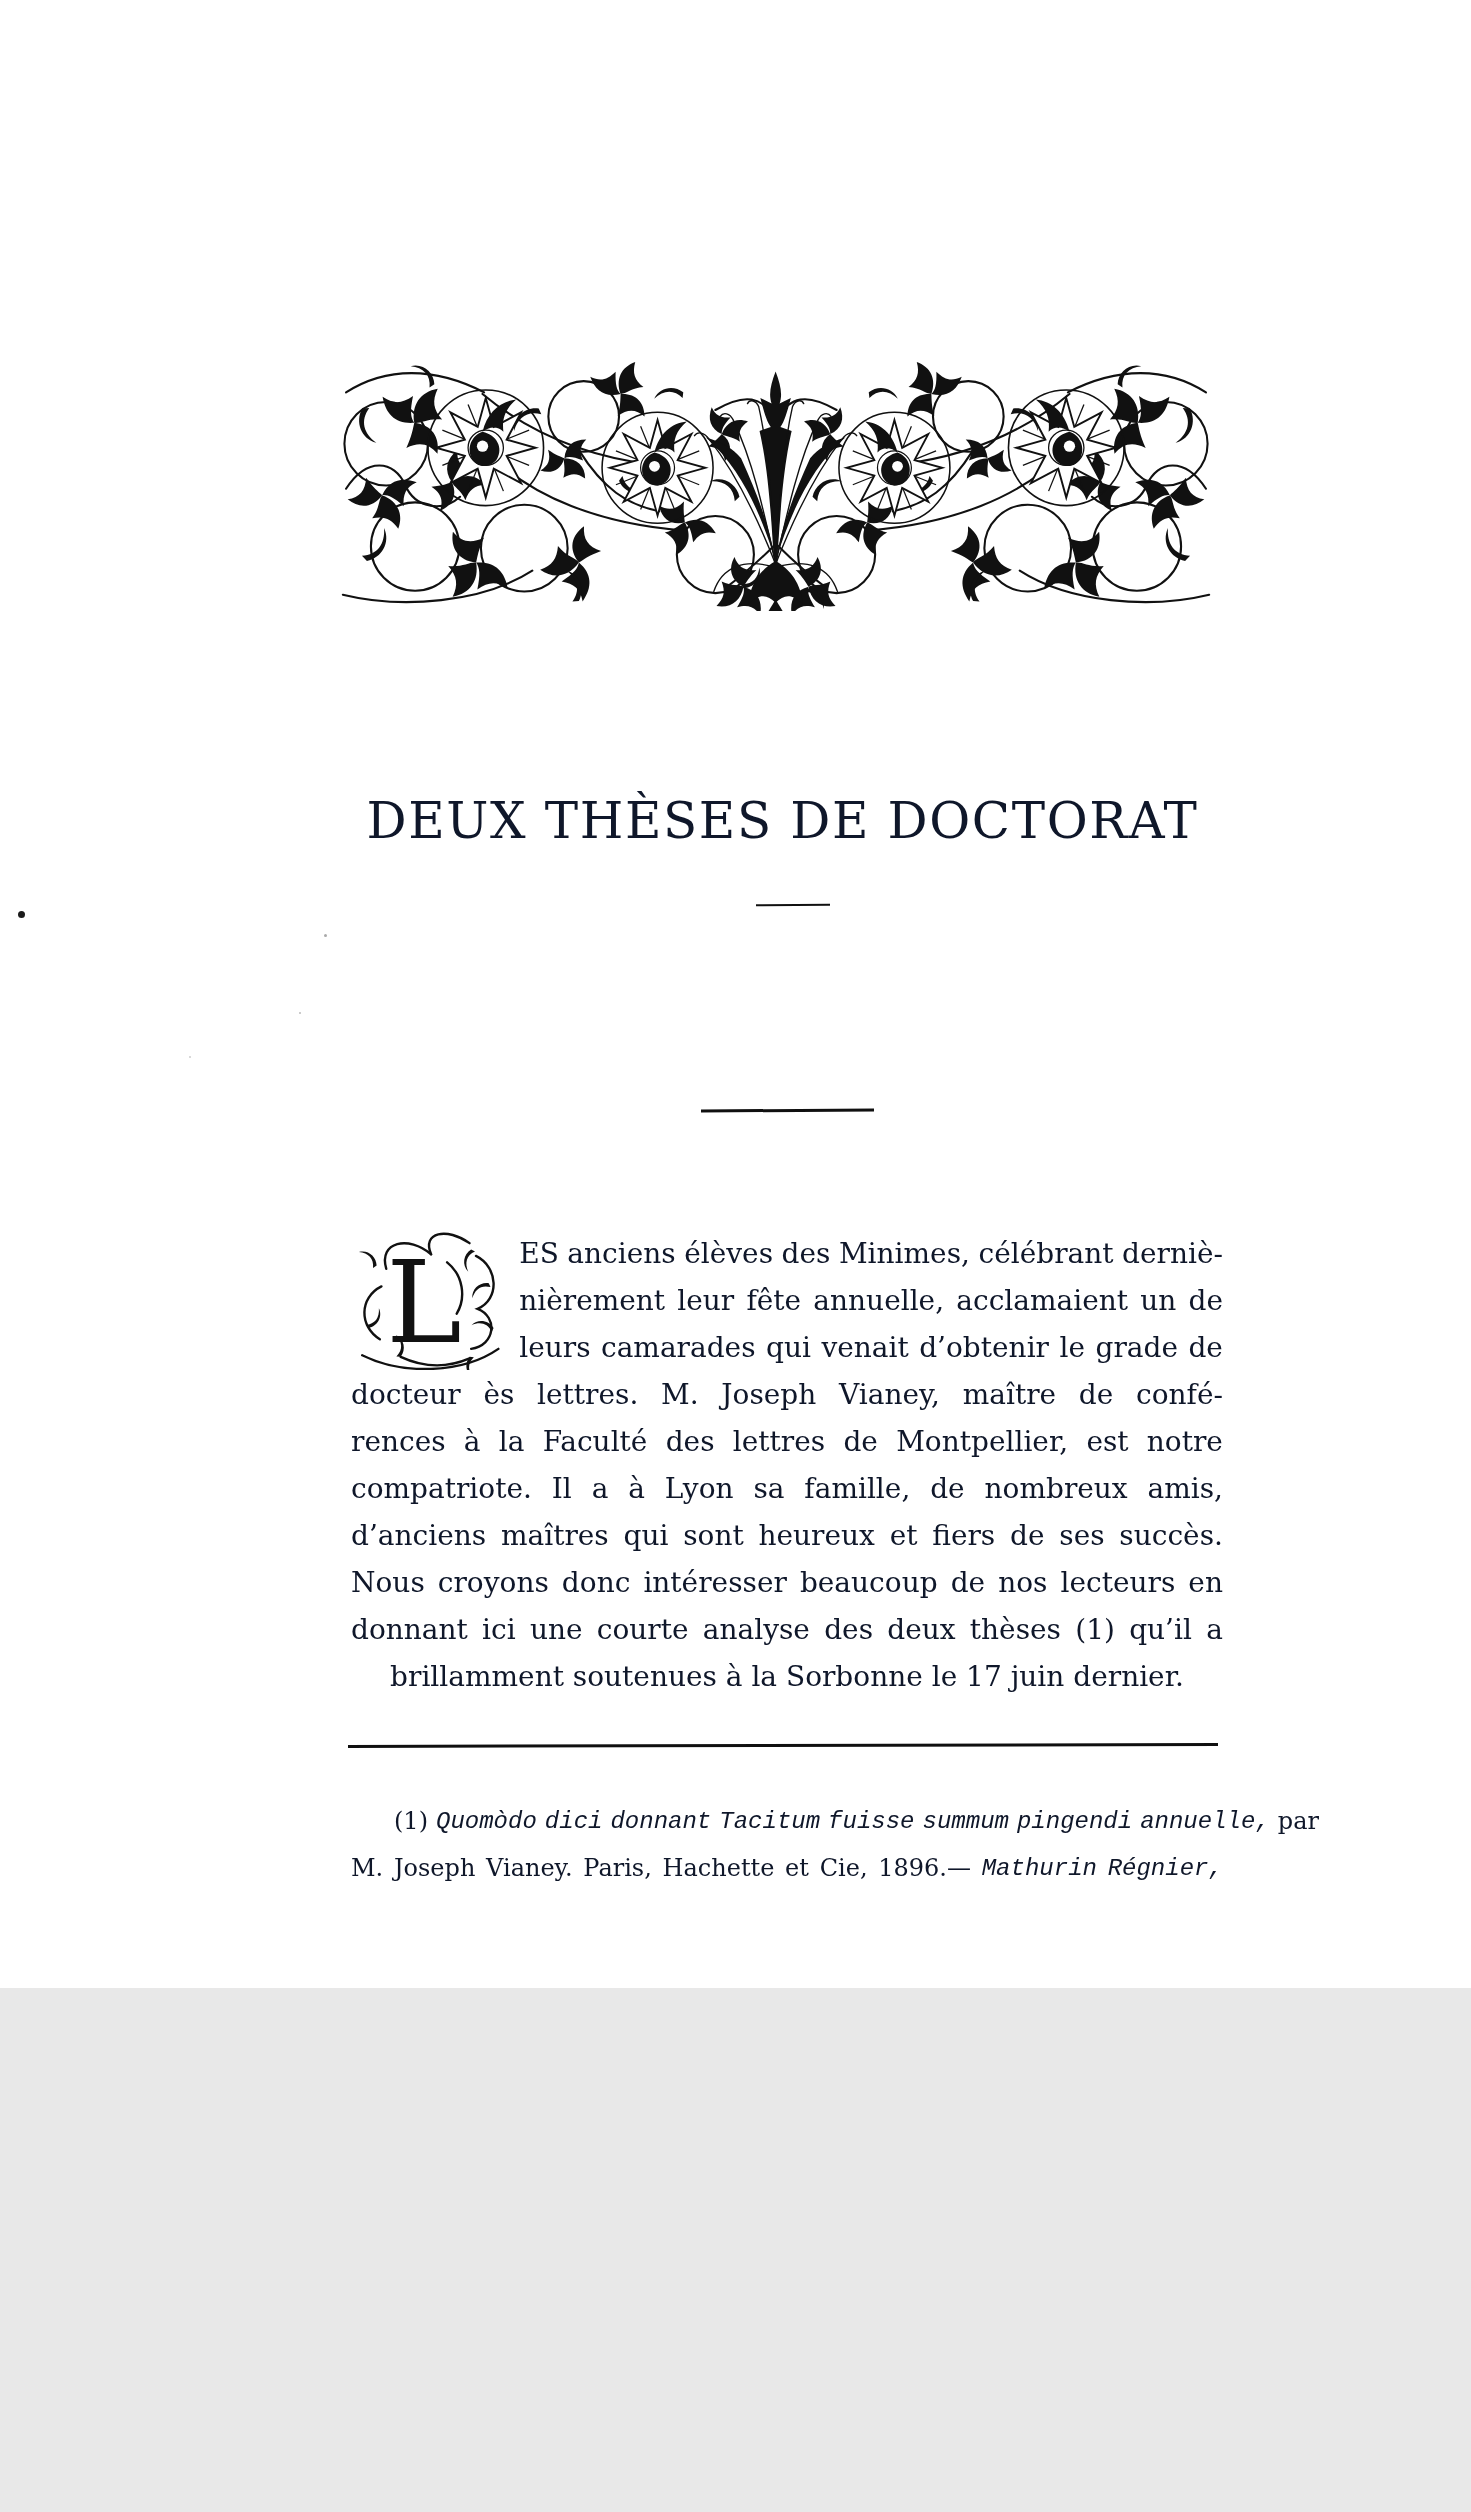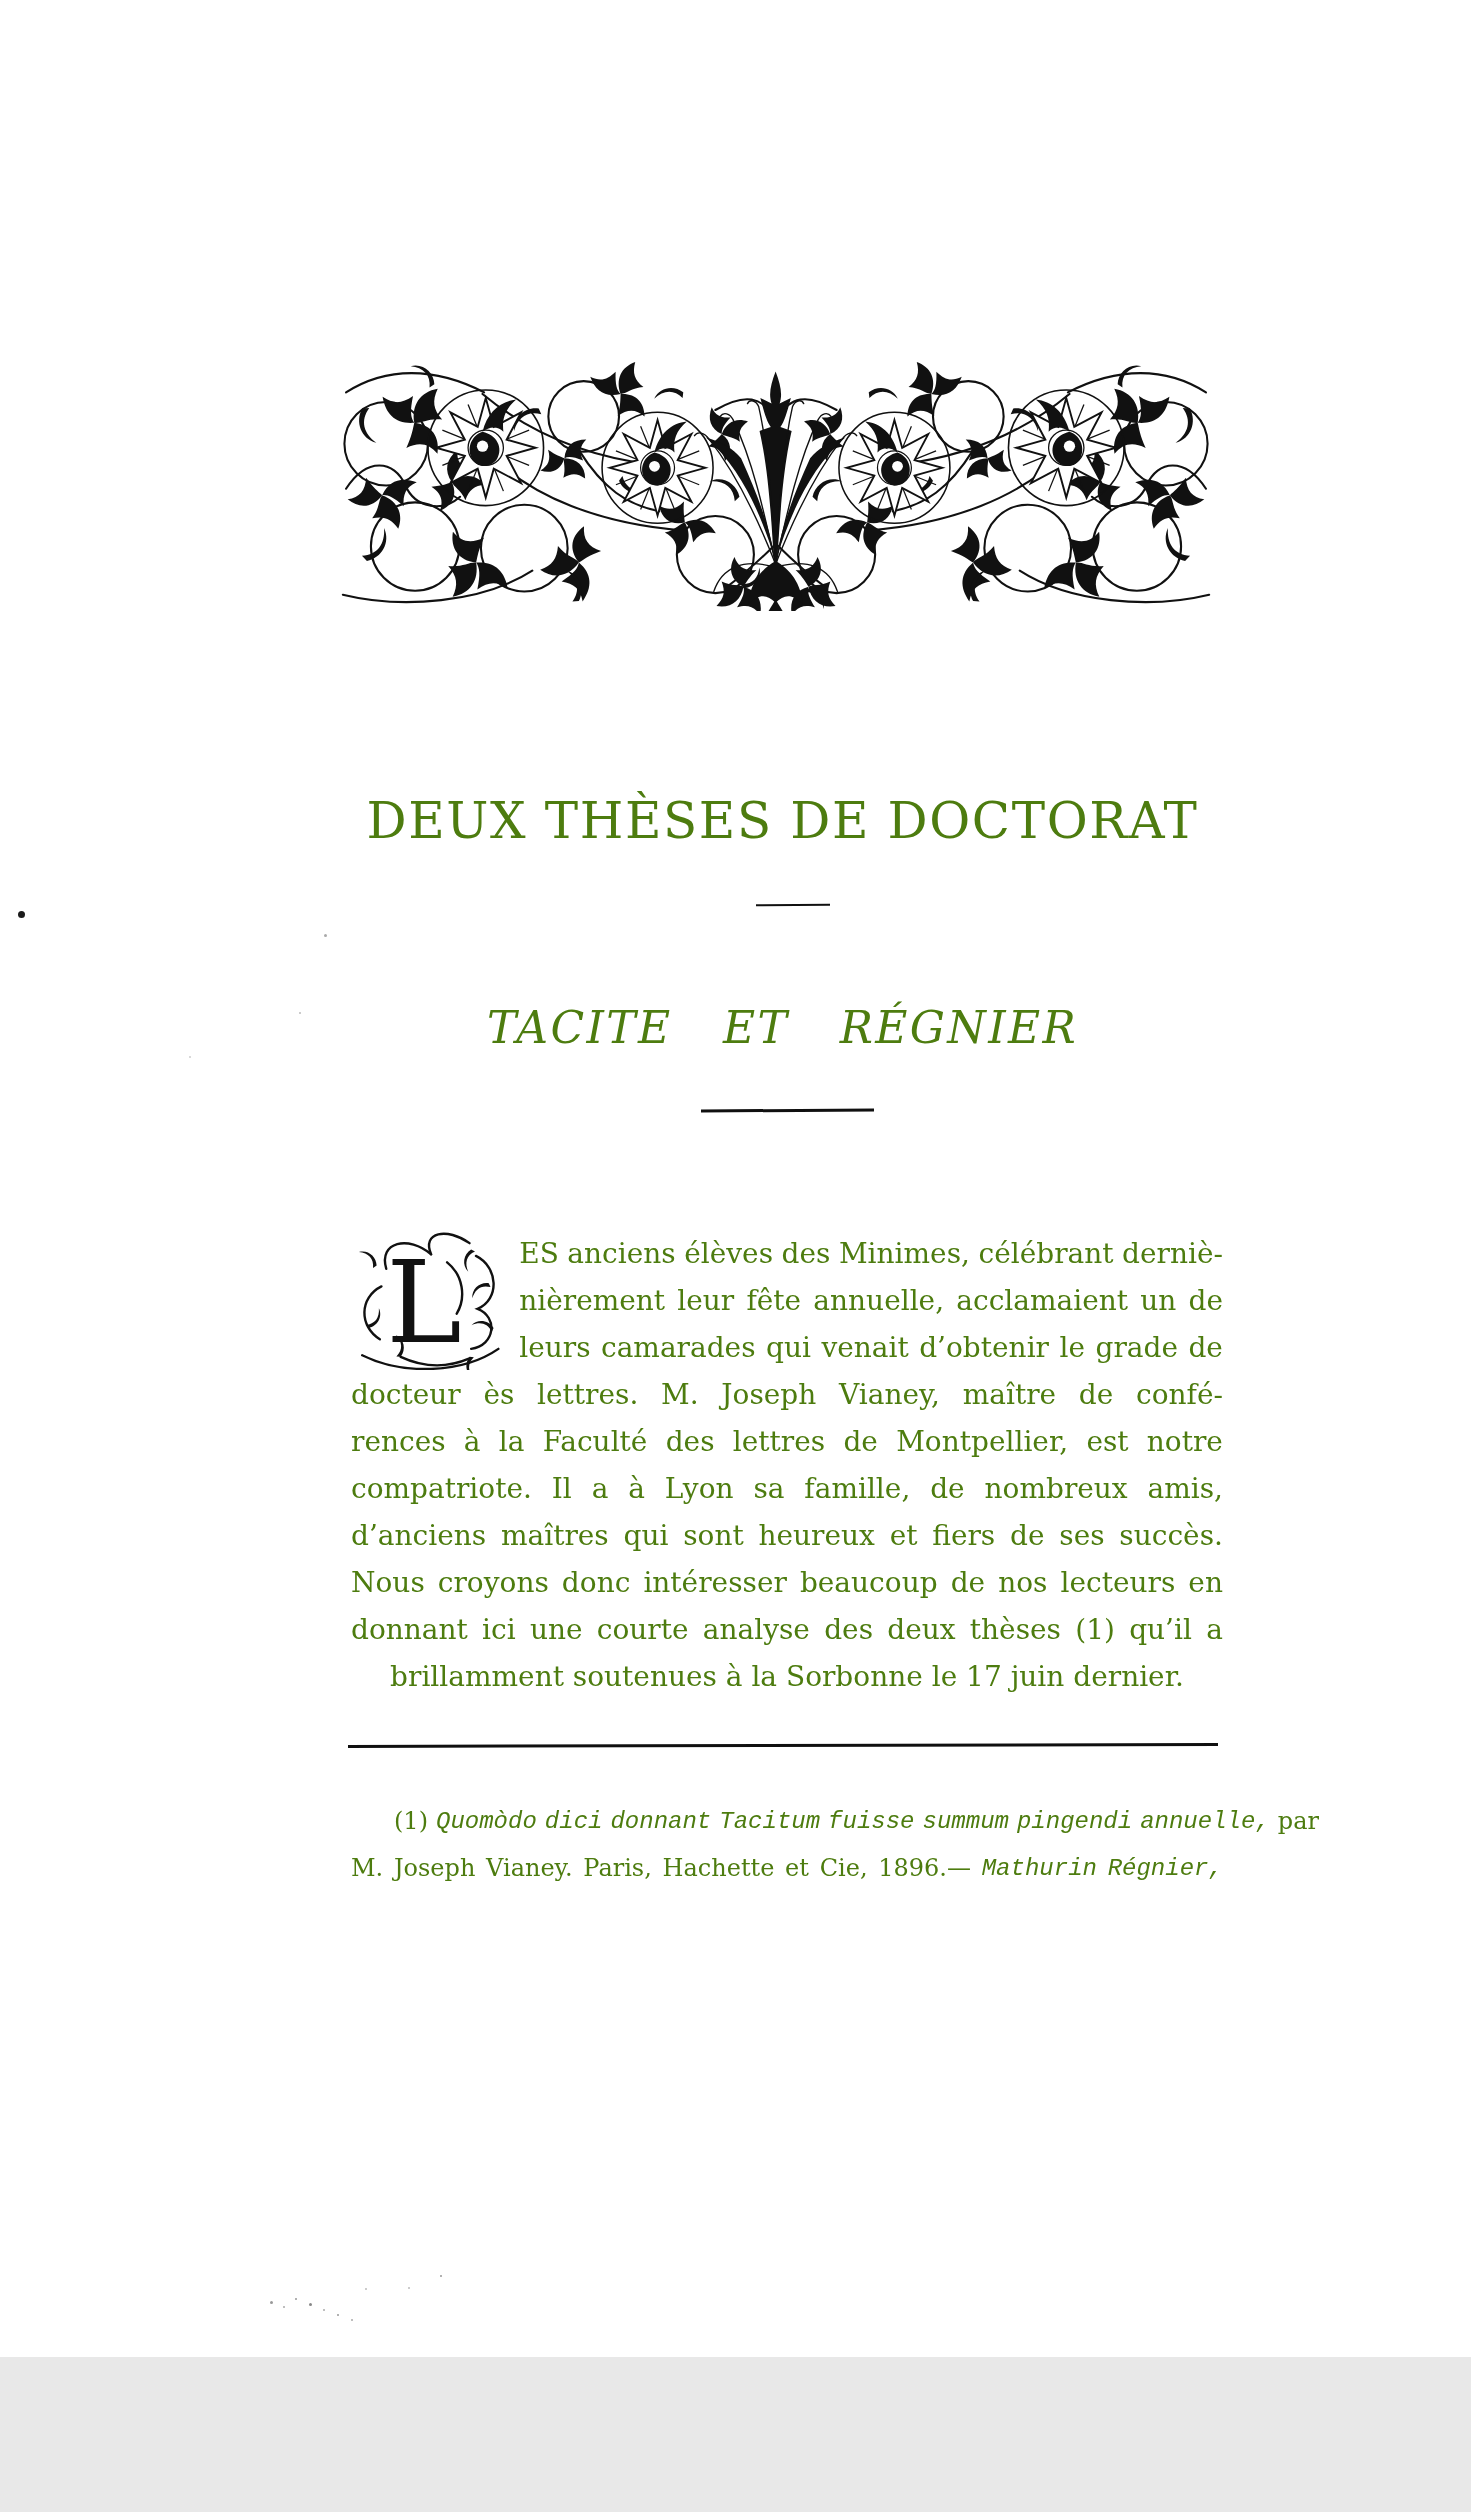--- a/index.html
+++ b/index.html
@@ -1,22 +1,22 @@
 <!DOCTYPE html>
 <html style="font-size:13px"><head>
 <meta charset="utf-8">
 <style>
   html,body{margin:0;padding:0;background:#e8e8e8;}
   .stage{
     position:relative;
-    width:1472px;height:2357px;
+    width:1472px;height:1988px;
     background:#ffffff;
     overflow:hidden;
     font-family:"DejaVu Serif","Liberation Serif",serif;
-    color:#4d7c0f;
+    color:#0f172a;
   }
   
   .ornament{position:absolute;left:338px;top:360px;width:876px;height:251px;}
   
   .title{
     position:absolute;left:348px;top:792px;width:869px;
     text-align:center;font-size:50px;line-height:59px;
     letter-spacing:1.6px;white-space:nowrap;
   }
   .rule{position:absolute;background:#101010;}
@@ -150,21 +150,20 @@
       <path d="M545,250 C563,260 577,278 579,304 C566,291 556,291 545,302 C534,291 524,291 511,304 C513,278 527,260 545,250 Z" fill="#111"></path>
       <path d="M545,298 L556,316 L545,336 L534,316 Z" fill="#111"></path>
       <use href="#crescent" transform="translate(505,284) rotate(210) scale(.7)"></use>
       <use href="#crescent" transform="translate(585,284) rotate(-30) scale(-.7,.7)"></use>
     </g>
   </svg>
 
   <div class="title">DEUX THÈSES DE DOCTORAT</div>
   <div class="rule rule-title"></div>
 
-  <div class="subtitle">TACITE ET RÉGNIER</div>
   <div class="rule rule-subtitle"></div>
 
   <div class="body-block">
     <div class="first-row">
       <svg class="dropcap" viewBox="0 0 196 174" xmlns="http://www.w3.org/2000/svg" style="font-size:35px">
         <g fill="none" stroke="#111" stroke-width="3" stroke-linecap="round">
           <path d="M148,16 C120,-4 88,2 100,30"></path>
           <path d="M100,30 C72,6 34,14 44,48"></path>
           <path d="M156,32 C184,46 186,86 158,98 C184,108 180,144 150,148"></path>
           <path d="M38,70 C10,84 10,120 36,136"></path>

